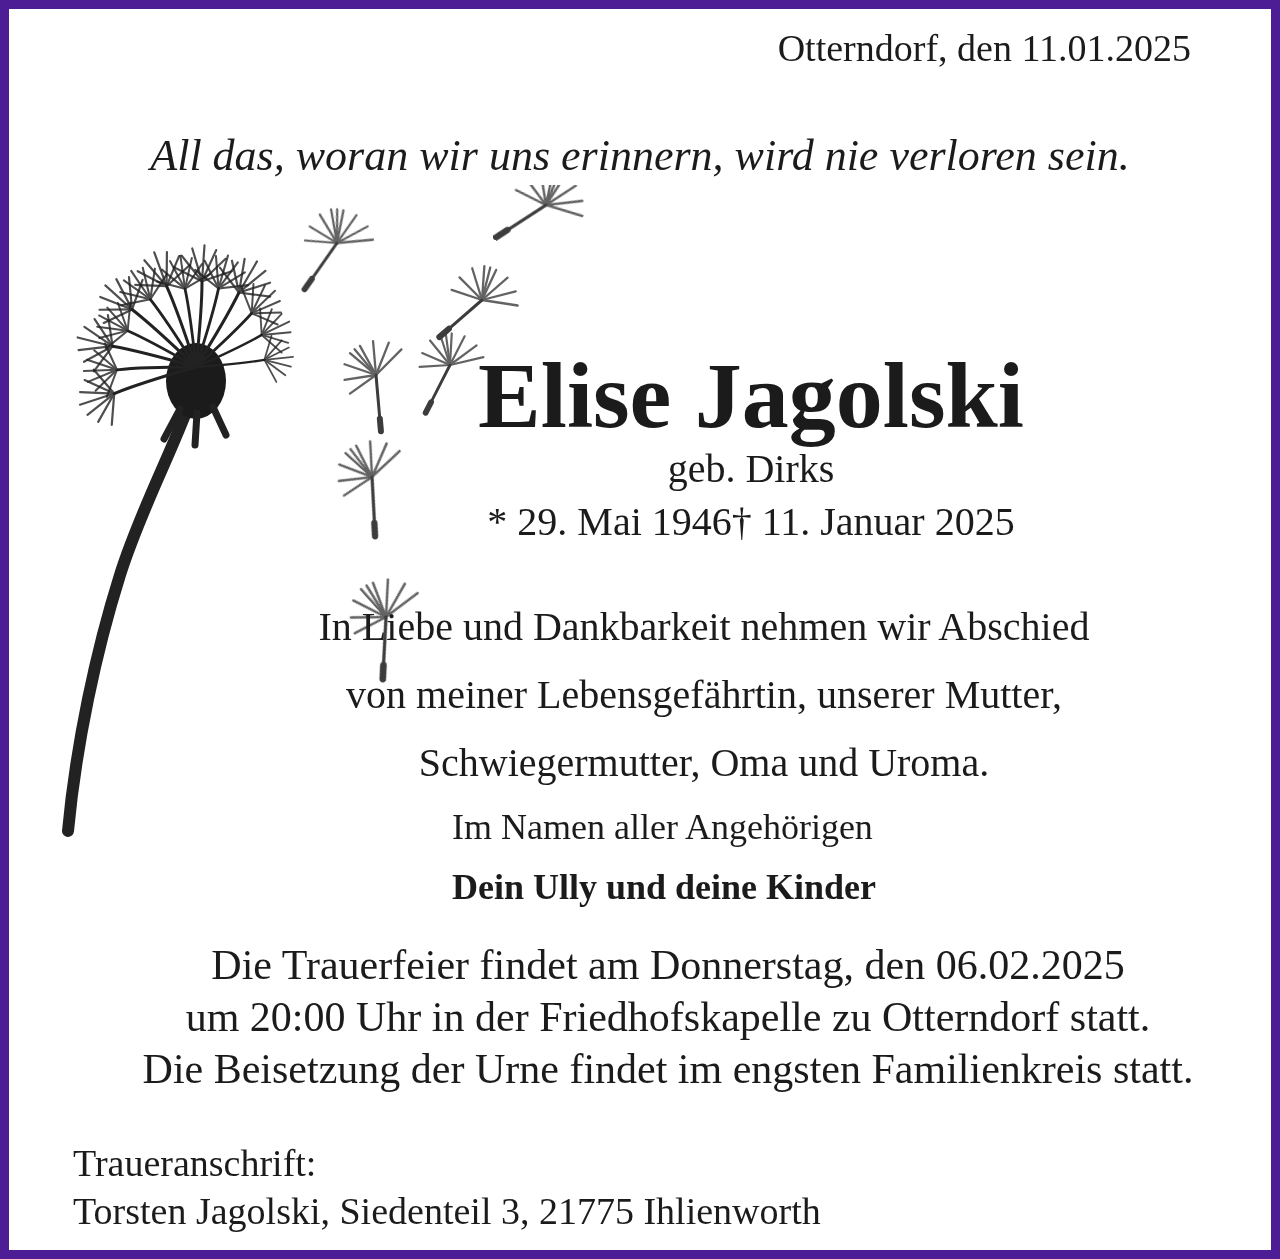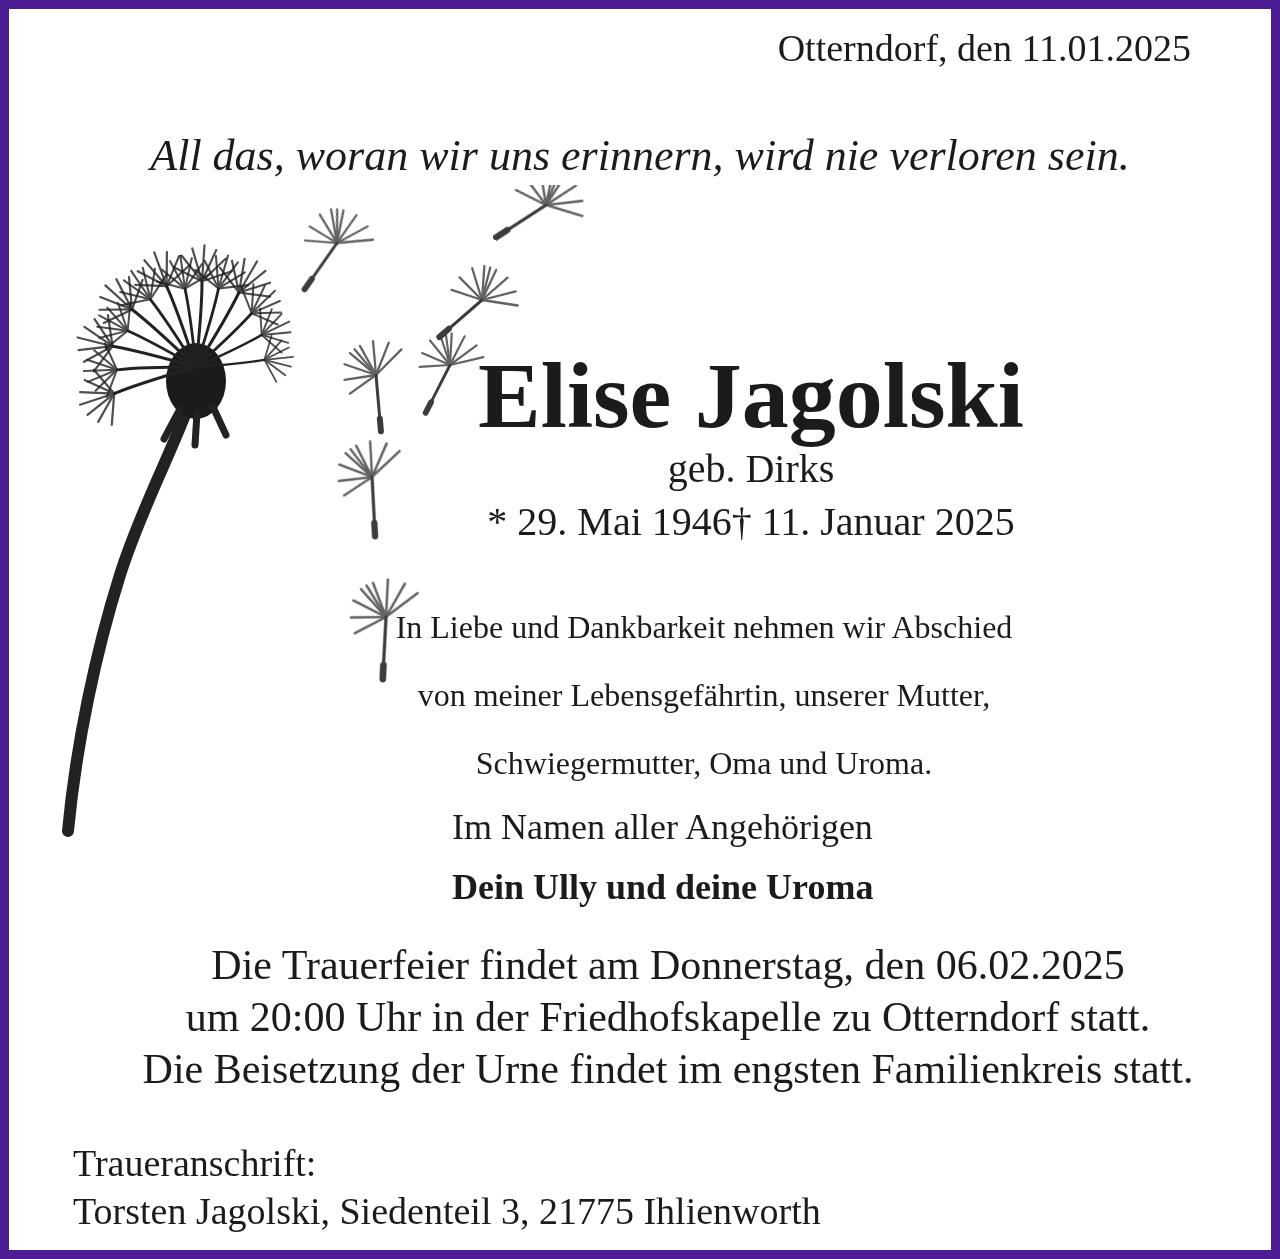--- a/index.html
+++ b/index.html
@@ -35,21 +35,21 @@
     top:436px;
     font-size:40px;line-height:48px;
   }
   .dates{
     top:488px;
     display:flex;justify-content:center;
     font-size:40px;line-height:50px;
   }
   .tribute{
     top:584px;left:128px;width:1134px;
-    font-size:32px;line-height:68px;
+    font-size:40px;line-height:68px;
     text-align:center;
   }
   .mourners{
     top:788px;left:443px;width:806px;
     font-size:36px;line-height:60px;
   }
   .mourners .signature{font-weight:bold;}
   .service{
     top:930px;left:0;width:1262px;
     font-size:42px;line-height:52px;
@@ -151,21 +151,21 @@
   </div>
 
   <div class="abs tribute">
     <div>In Liebe und Dankbarkeit nehmen wir Abschied</div>
     <div>von meiner Lebensgefährtin, unserer Mutter,</div>
     <div>Schwiegermutter, Oma und Uroma.</div>
   </div>
 
   <div class="abs mourners">
     <div>Im Namen aller Angehörigen</div>
-    <div class="signature">Dein Ully und deine Uroma</div>
+    <div class="signature">Dein Ully und deine Kinder</div>
   </div>
 
   <div class="abs service">
     <div>Die Trauerfeier findet am Donnerstag, den 06.02.2025</div>
     <div>um 20:00 Uhr in der Friedhofskapelle zu Otterndorf statt.</div>
     <div>Die Beisetzung der Urne findet im engsten Familienkreis statt.</div>
   </div>
 
   <div class="abs address">
     <div>Traueranschrift:</div>

